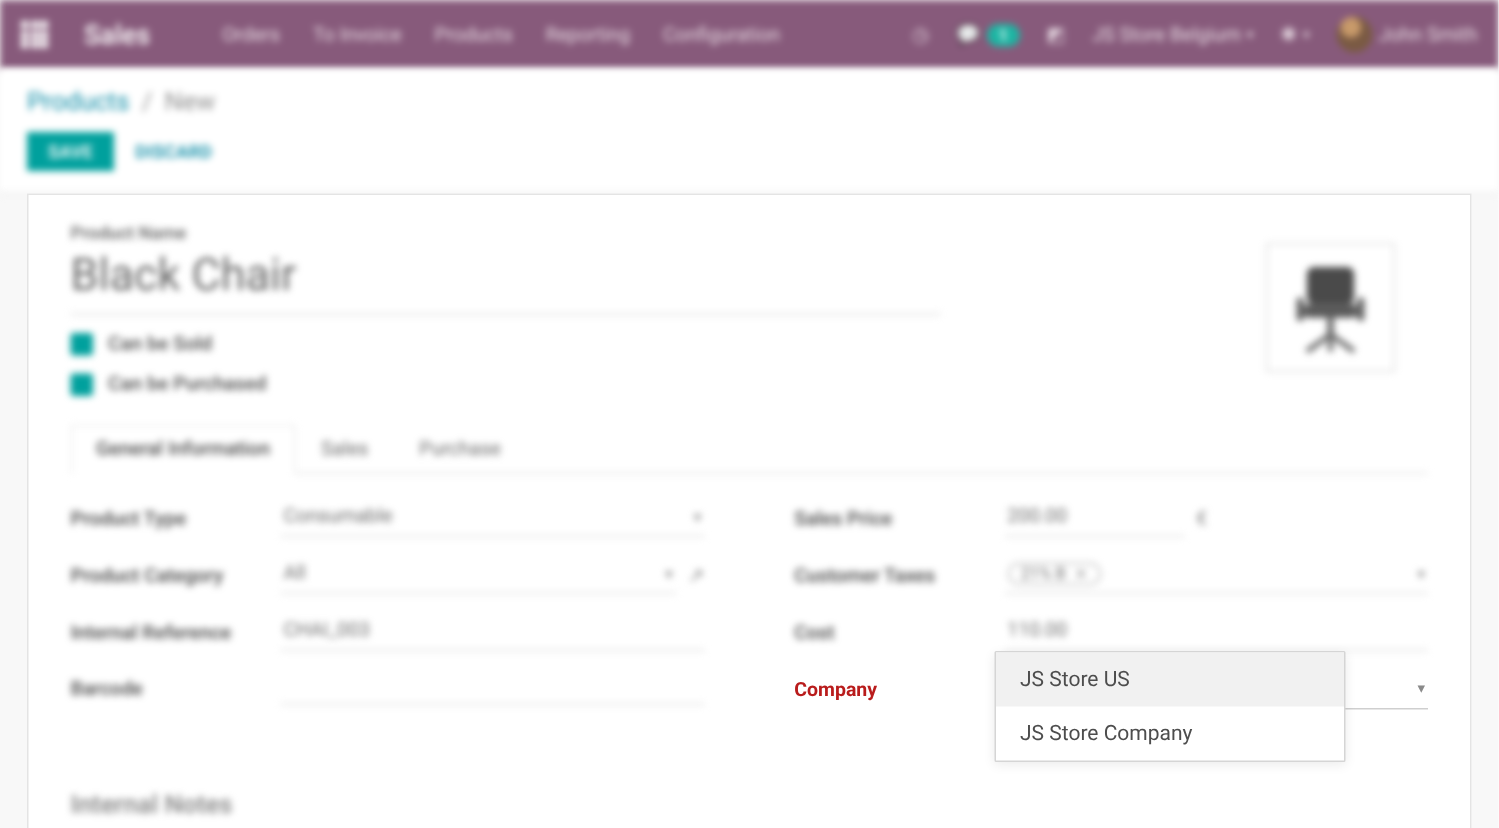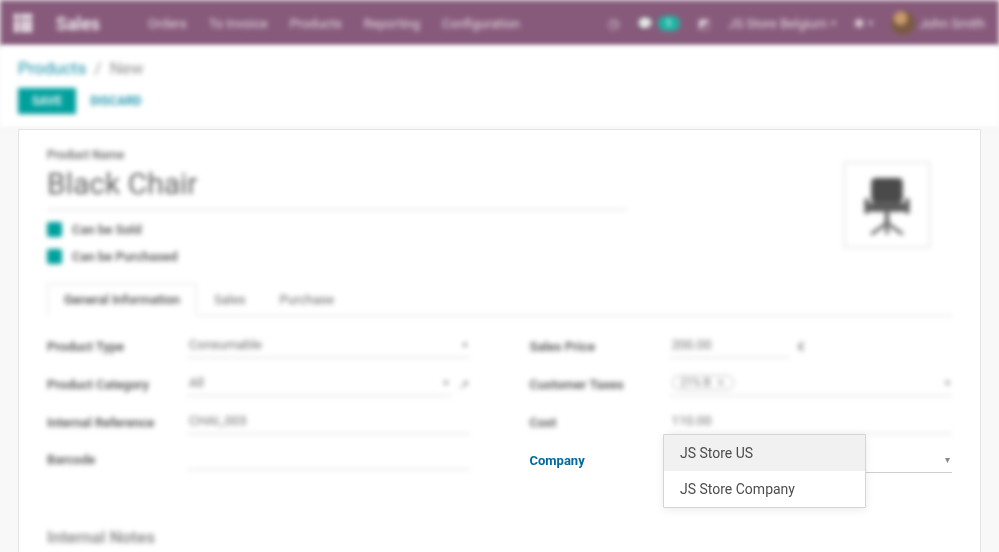--- a/index.html
+++ b/index.html
@@ -51,26 +51,26 @@
 .frow .caret { color: #8a8a8a; font-size: 10px; margin-left: auto; }
 .ext-icon { color: #7d7d7d; margin-left: 8px; font-size: 13px; }
 .taxpill { display:inline-flex; align-items:center; border:1px solid #b7b7b7; border-radius: 10px; padding: 0 8px; font-size: 11px; color:#6b6b6b; gap:6px;}
 .taxpill .x { font-size:10px; color:#8a8a8a; }
 
 .internal-notes { margin-top: 40px; }
 .internal-notes h3 { color:#8b8b8b; font-size: 17px; font-weight:600; }
 
 
 .frow.sharp { filter: none; }
-.frow.sharp .lbl { color: #0369a1; font-weight: 700; }
+.frow.sharp .lbl { color: #b91c1c; font-weight: 700; }
 #company-row .val { border-bottom: 1px solid #cfcfcf; position: relative; }
 #company-row input { border: none; outline: none; width: 100%; font-size: 13px; background: transparent; }
 
 
-.dropdown { position: absolute; background:#fff; border:1px solid #d5d5d5; box-shadow: 0 2px 8px rgba(0,0,0,.08); width: 203px; z-index: 20; border-radius: 1px; }
+.dropdown { position: absolute; background:#fff; border:1px solid #d5d5d5; box-shadow: 0 2px 8px rgba(0,0,0,.08); width: 234px; z-index: 20; border-radius: 1px; }
 .dropdown .opt { padding: 10px 16px; font-size: 14px; color:#4d4d4d; cursor: pointer; }
 .dropdown .opt.hl { background: #f1f1f1; }
 </style>
 </head>
 <body>
 
 <div class="navbar">
   <div class="apps-icon">
       <span></span>
       <span></span>

